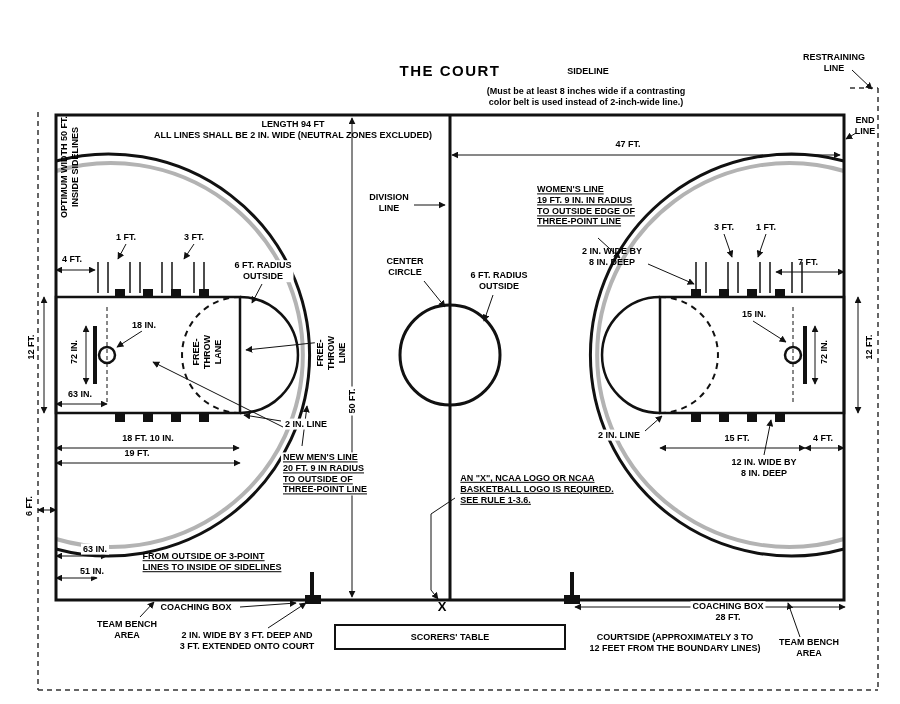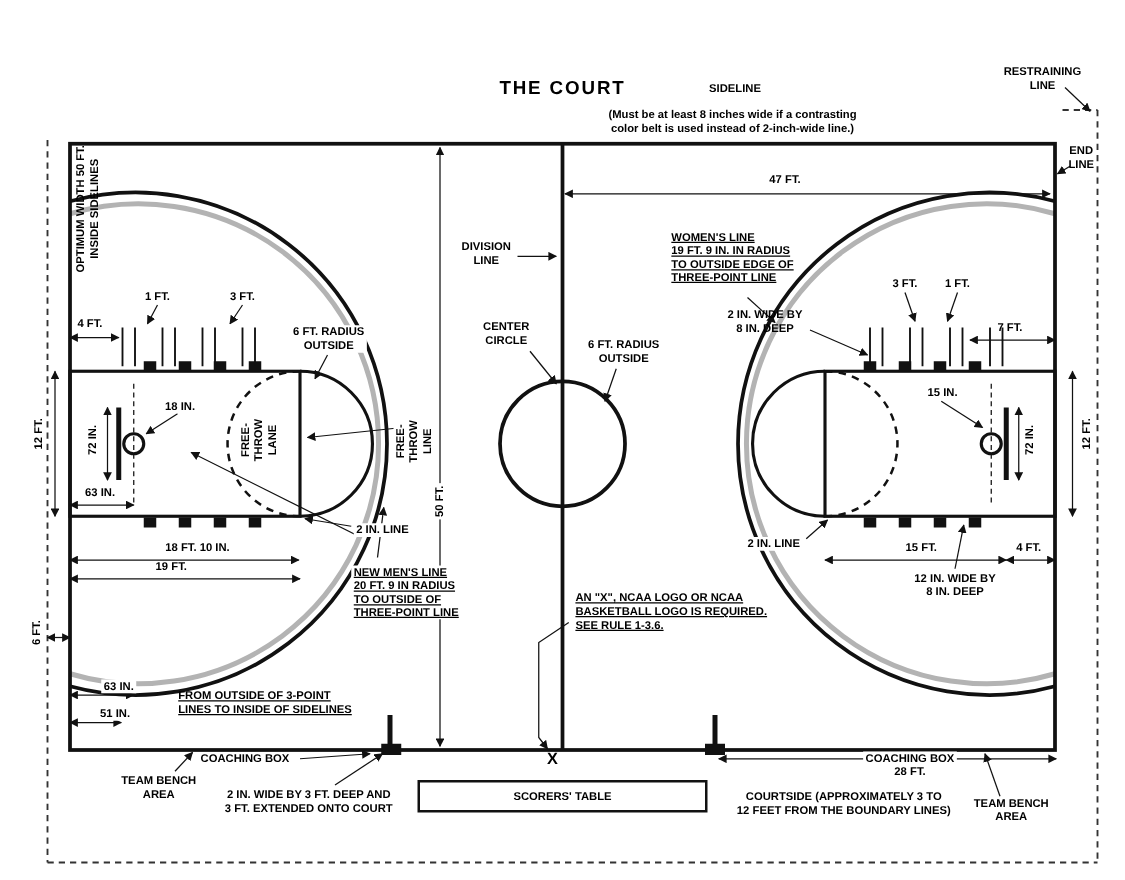--- a/index.html
+++ b/index.html
@@ -159,20 +159,22 @@
 
   <div class="lbl title" style="left:450px;top:71px">THE COURT</div>
 
   <div class="lbl" style="left:588px;top:71px">SIDELINE</div>
   <div class="lbl" style="left:586px;top:97px">(Must be at least 8 inches wide if a contrasting
 color belt is used instead of 2-inch-wide line.)</div>
   <div class="lbl" style="left:834px;top:63px">RESTRAINING
 LINE</div>
   <div class="lbl" style="left:865px;top:126px">END
 LINE</div>
+  <div class="lbl" style="left:293px;top:130px">LENGTH 94 FT
+ALL LINES SHALL BE 2 IN. WIDE (NEUTRAL ZONES EXCLUDED)</div>
   <div class="lbl" style="left:628px;top:144px">47 FT.</div>
   <div class="lbl rot" style="left:70px;top:167px">OPTIMUM WIDTH 50 FT.
 INSIDE SIDELINES</div>
 
   <div class="lbl" style="left:389px;top:203px">DIVISION
 LINE</div>
   <div class="lbl" style="left:405px;top:267px">CENTER
 CIRCLE</div>
   <div class="lbl" style="left:499px;top:281px">6 FT. RADIUS
 OUTSIDE</div>
@@ -202,21 +204,21 @@
 THROW
 LANE</div>
   <div class="lbl rot bg" style="left:331px;top:353px">FREE-
 THROW
 LINE</div>
   <div class="lbl rot bg" style="left:352px;top:401px">50 FT.</div>
   <div class="lbl bg" style="left:80px;top:394px">63 IN.</div>
 
   <div class="lbl bg" style="left:306px;top:424px">2 IN. LINE</div>
   <div class="lbl bg" style="left:619px;top:435px">2 IN. LINE</div>
-  <div class="lbl" style="left:158px;top:438px">18 FT. 10 IN.</div>
+  <div class="lbl" style="left:148px;top:438px">18 FT. 10 IN.</div>
   <div class="lbl" style="left:137px;top:453px">19 FT.</div>
   <div class="lbl left bg" style="left:325px;top:474px">NEW MEN'S LINE
 20 FT. 9 IN RADIUS
 TO OUTSIDE OF
 THREE-POINT LINE</div>
   <div class="lbl" style="left:737px;top:438px">15 FT.</div>
   <div class="lbl" style="left:823px;top:438px">4 FT.</div>
   <div class="lbl" style="left:764px;top:468px">12 IN. WIDE BY
 8 IN. DEEP</div>
   <div class="lbl left" style="left:537px;top:489px">AN "X", NCAA LOGO OR NCAA

